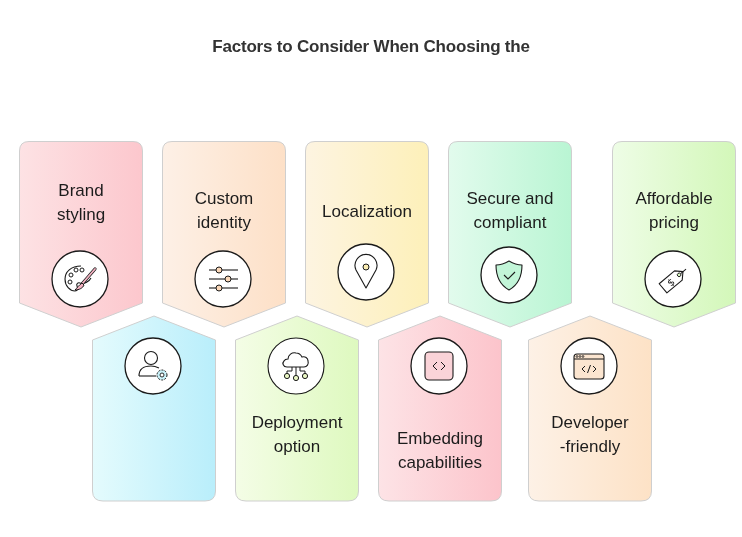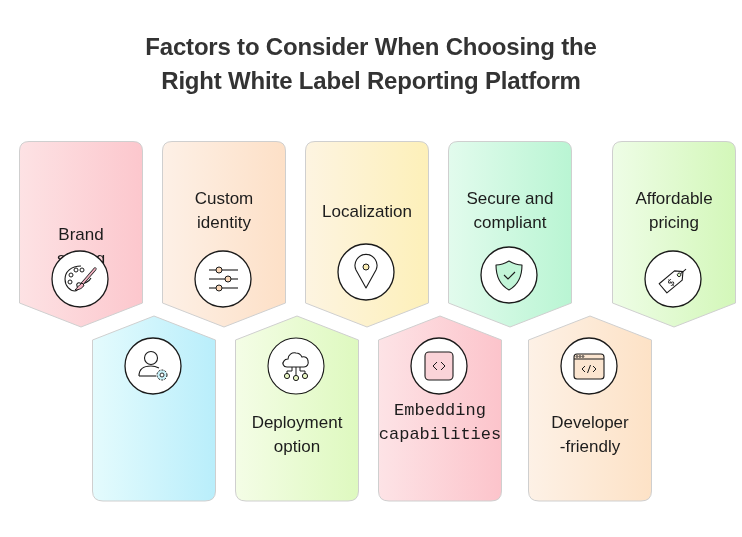--- a/index.html
+++ b/index.html
@@ -1,44 +1,43 @@
 <!DOCTYPE html>
 <html><head>
 <meta charset="utf-8">
 <style>
   html, body { margin:0; padding:0; }
   body { width:742px; height:537px; background:#ffffff; position:relative; overflow:hidden;
          font-family:"Liberation Sans", "DejaVu Sans", sans-serif; }
   .title { position:absolute; left:0; top:30px; width:742px; text-align:center;
-           font-size:24px; line-height:34px; font-weight:bold; color:#333333; letter-spacing:-0.2px; }
+           font-size:17px; line-height:34px; font-weight:bold; color:#333333; letter-spacing:-0.2px; }
   .card { position:absolute; width:124px; }
   .card svg.shape { position:absolute; left:0; top:0; }
   .label { position:absolute; left:0; width:124px; text-align:center; font-size:17px;
            line-height:24px; color:#1c1c1c; }
   .icon { position:absolute; left:32px; width:58px; height:58px; }
 </style>
 </head>
 <body>
 
 <div class="title">
   <div>Factors to Consider When Choosing the</div>
-  <div>Right White Label Reporting Platform</div>
 </div>
 
 <div class="card" style="left:19px; top:141px; height:188px;">
   <svg class="shape" width="124" height="188" viewBox="0 0 124 188">
     <defs>
         <linearGradient id="gt0" x1="0" x2="1" y1="0" y2="0">
           <stop offset="0" stop-color="#fde2e4"></stop>
           <stop offset="1" stop-color="#fcc7cd"></stop>
         </linearGradient>
       </defs>
     <path d="M10,0.5 H114 Q123.5,0.5 123.5,10 V162 L62,186 L0.5,162 V10 Q0.5,0.5 10,0.5 Z" fill="url(#gt0)" stroke="#cfcfcf" stroke-width="1"></path>
   </svg>
-  <div class="label" style="top:38px;margin-top:44px;">
+  <div class="label" style="top:38px;">
     <div>Brand</div>
     <div>styling</div>
   </div>
   <svg class="icon" style="top:109px;" viewBox="0 0 58 58">
     <circle cx="29" cy="29" r="28" fill="#fff" stroke="#1a1a1a" stroke-width="1.3"></circle>
     <path d="M30,16 C20,16 14,22 14,29 C14,36 19,41 24,41 C27,41 27,38 26,36 C25,34 27,32 29,33 C33,34 38,32 40,28" fill="none" stroke="#1a1a1a" stroke-width="1.1"></path>
     <circle cx="20" cy="25" r="2" fill="none" stroke="#1a1a1a" stroke-width="1"></circle>
     <circle cx="25" cy="20" r="2" fill="none" stroke="#1a1a1a" stroke-width="1"></circle>
     <circle cx="31" cy="20" r="2" fill="none" stroke="#1a1a1a" stroke-width="1"></circle>
     <circle cx="19" cy="32" r="2" fill="none" stroke="#1a1a1a" stroke-width="1"></circle>
@@ -196,21 +195,21 @@
         </linearGradient>
       </defs>
     <path d="M62,1 L123.5,25 V176 Q123.5,186 113,186 H11 Q0.5,186 0.5,176 V25 Z" fill="url(#gb2)" stroke="#cfcfcf" stroke-width="1"></path>
   </svg>
   <svg class="icon" style="top:22px;" viewBox="0 0 58 58">
     <circle cx="29" cy="29" r="28" fill="#fff" stroke="#1a1a1a" stroke-width="1.3"></circle>
     <rect x="15" y="15" width="28" height="28" rx="4" fill="#fad3d8" stroke="#1a1a1a" stroke-width="1.1"></rect>
     <path d="M27,25 L23,29 L27,33" fill="none" stroke="#1a1a1a" stroke-width="1"></path>
     <path d="M31,25 L35,29 L31,33" fill="none" stroke="#1a1a1a" stroke-width="1"></path>
   </svg>
-  <div class="label" style="top:84px;font-family:Liberation Mono, monospace;">
+  <div class="label" style="top:112px;">
     <div>Embedding</div>
     <div>capabilities</div>
   </div>
 </div>
 
 <div class="card" style="left:528px; top:315px; height:187px;">
   <svg class="shape" width="124" height="187" viewBox="0 0 124 187">
     <defs>
         <linearGradient id="gb3" x1="0" x2="1">
           <stop offset="0" stop-color="#fdf1e6"></stop>

